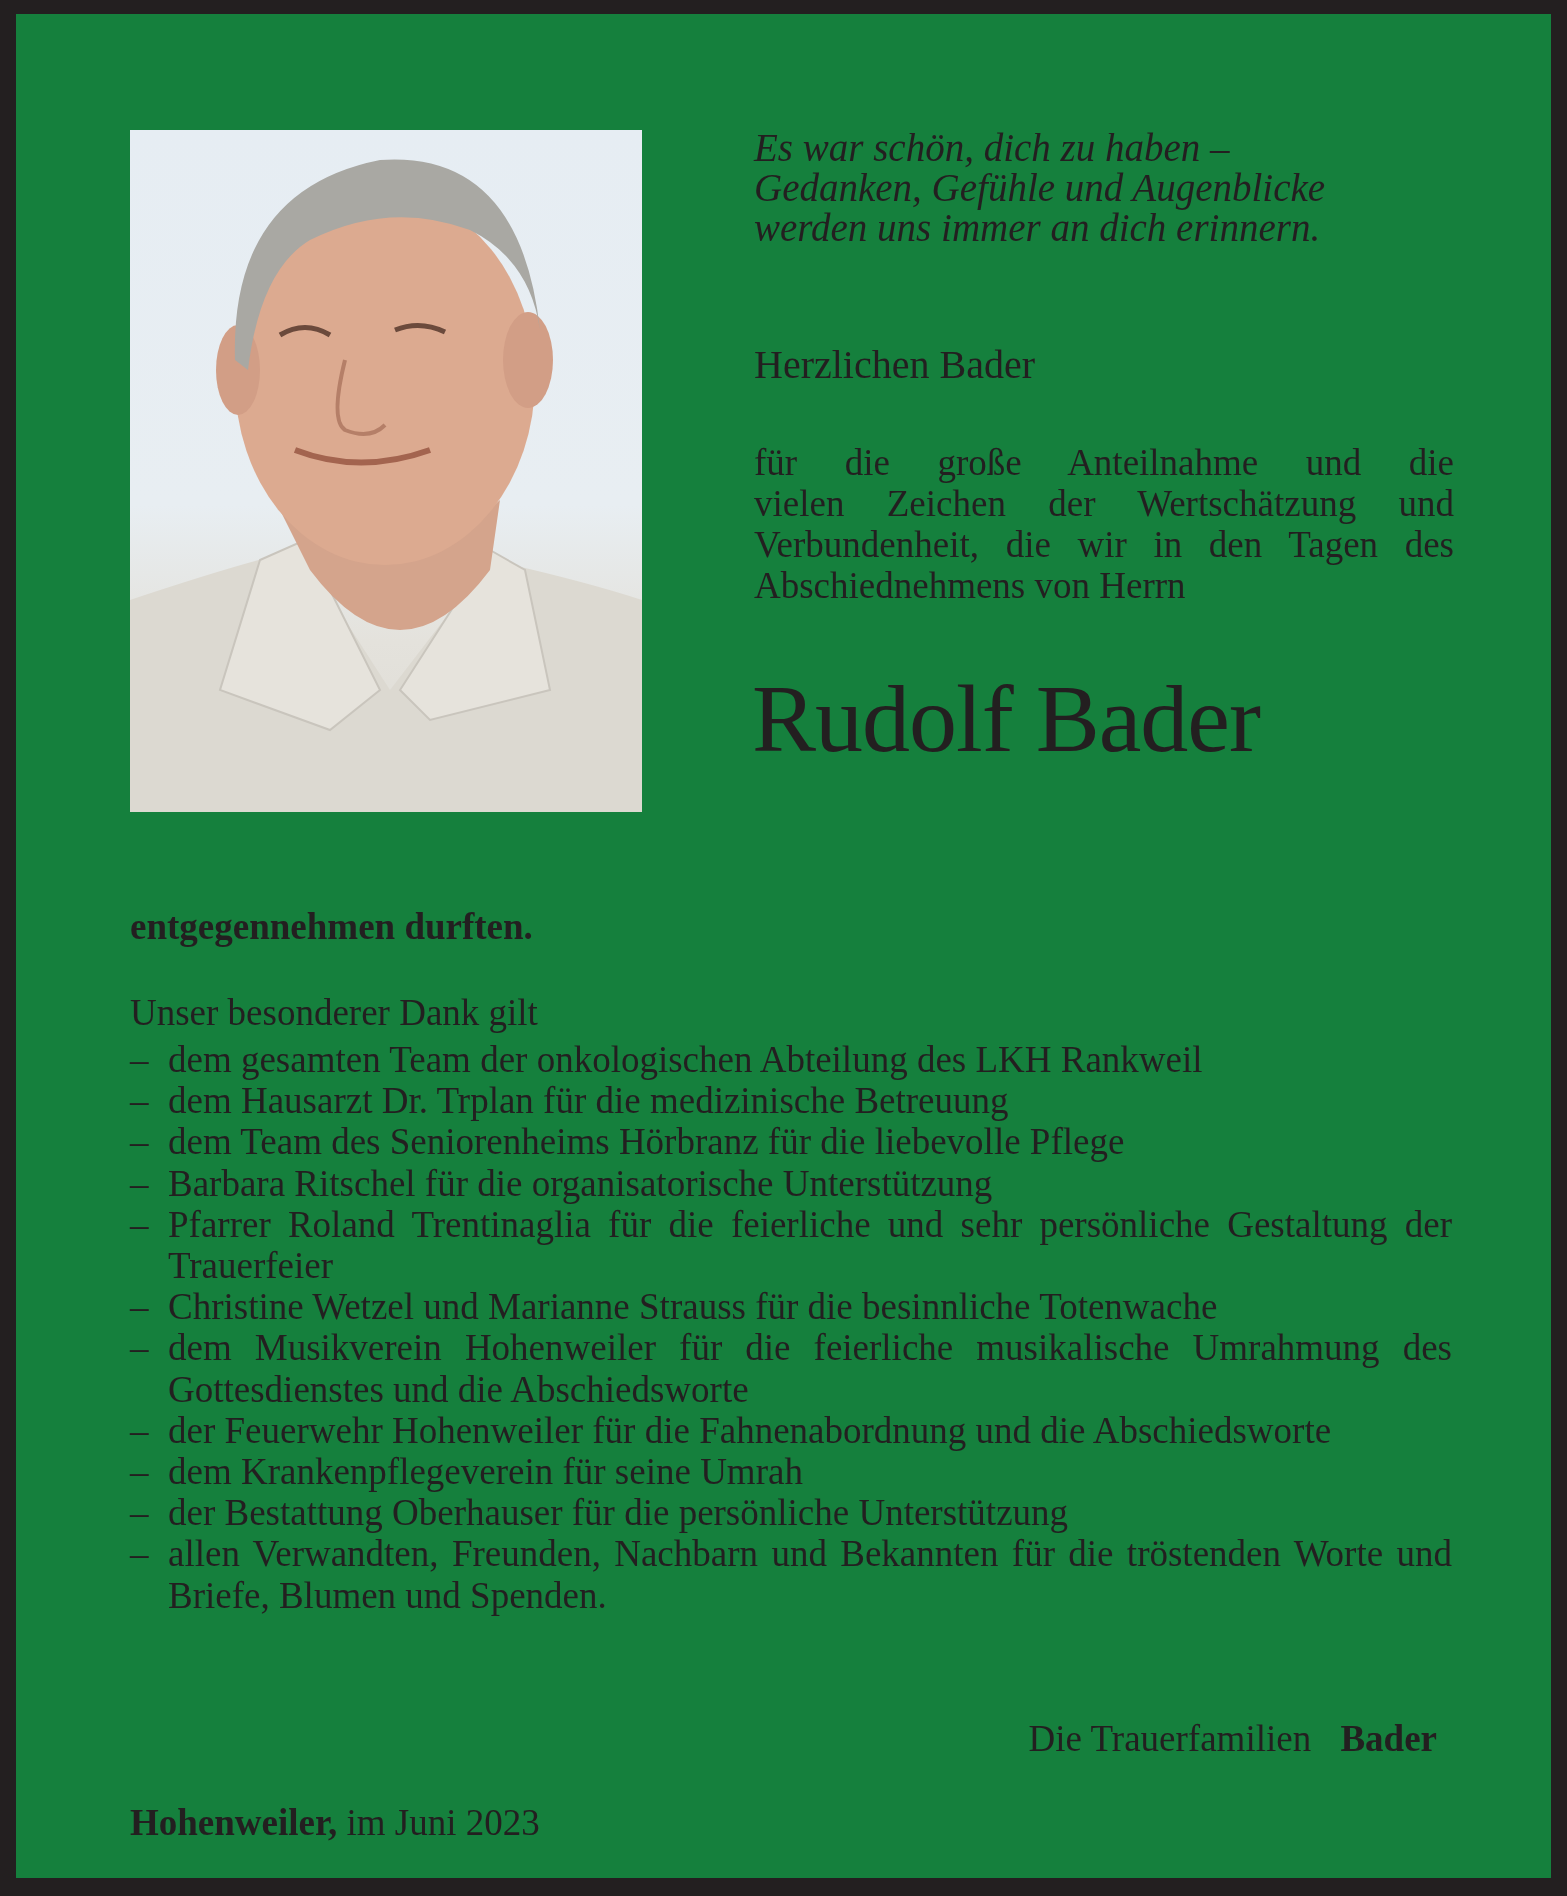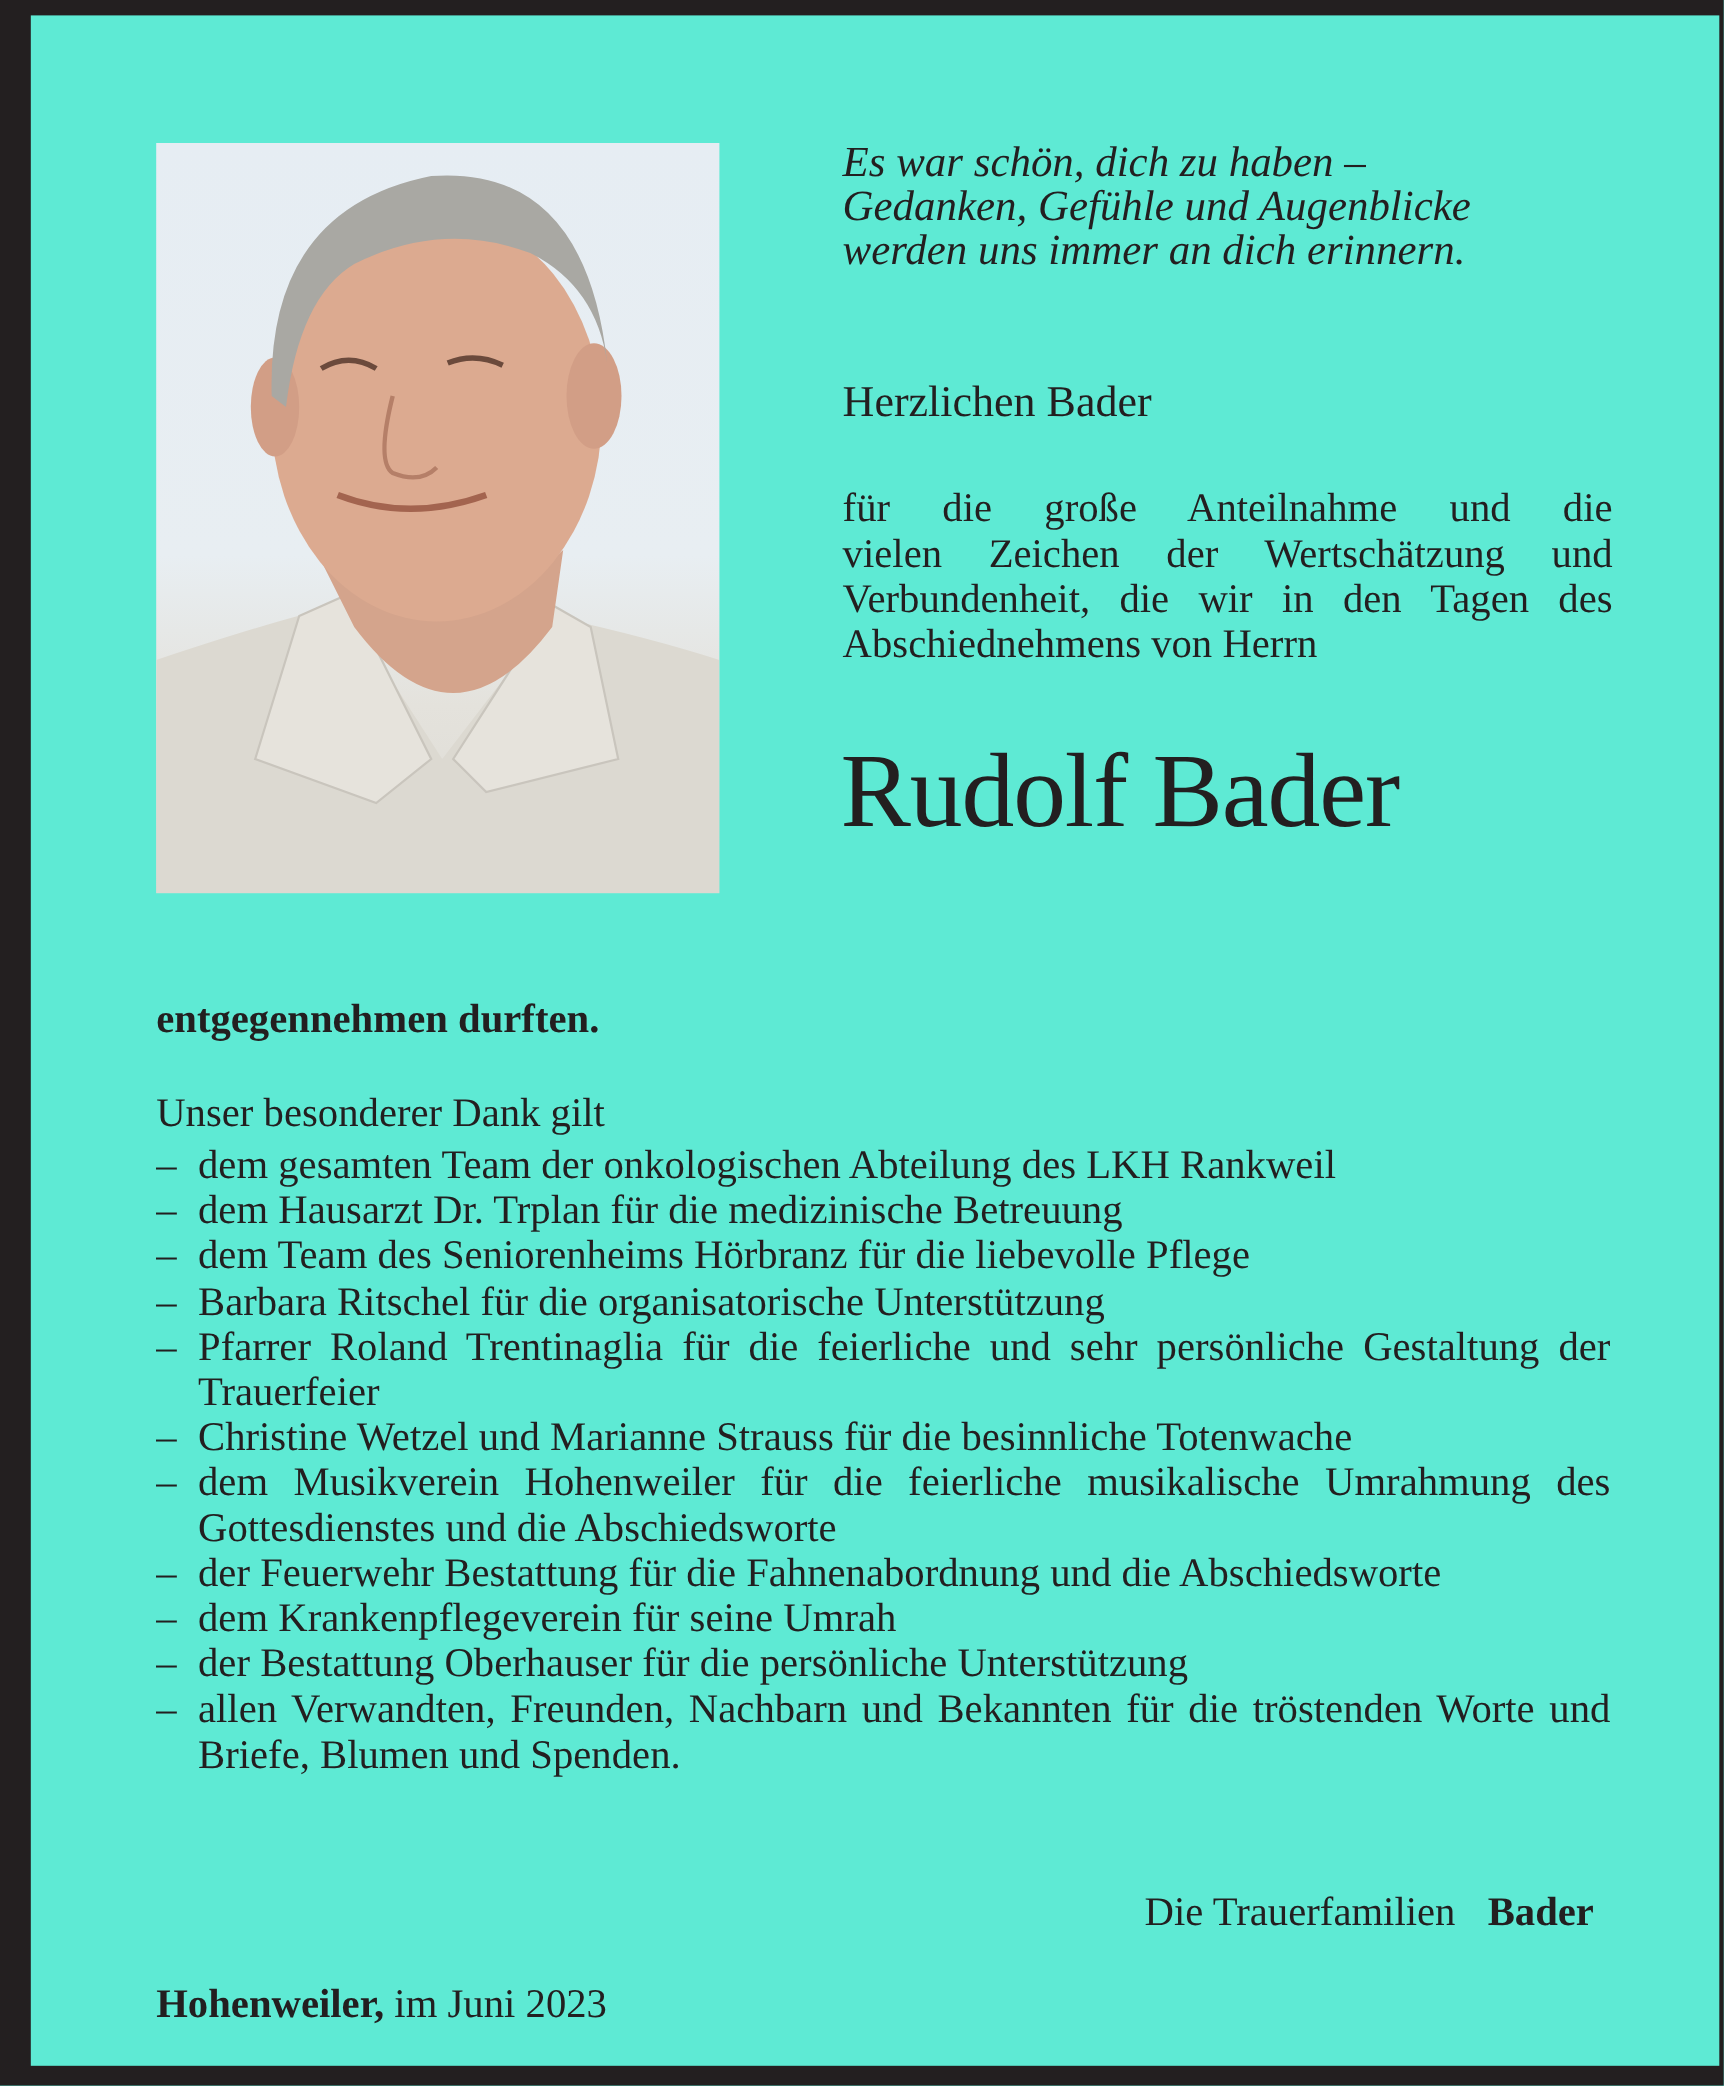--- a/index.html
+++ b/index.html
@@ -6,23 +6,23 @@
   body {
     width: 1567px; height: 1896px;
     background: #231f20;
     position: relative;
     overflow: hidden;
     font-family: "DejaVu Serif", "Liberation Serif", serif;
     color: #231f20;
   }
   .sheet {
     position: absolute;
-    left: 28px; top: 14px;
+    left: 16px; top: 14px;
     width: 1535px; height: 1864px;
-    background: #5eead4;
+    background: #15803d;
   }
   .photo {
     position: absolute;
     left: 114px; top: 116px;
     width: 512px; height: 682px;
     background: linear-gradient(180deg, #e6edf3 0%, #e8eef2 55%, #e4e2dc 75%, #dcdad3 100%);
     overflow: hidden;
   }
   .photo svg { display: block; width: 100%; height: 100%; }
   .motto {
@@ -180,21 +180,21 @@
     <li>
         <span class="dash">–</span>
         <span class="txt">Christine Wetzel und Marianne Strauss für die besinnliche Totenwache</span>
       </li>
     <li>
         <span class="dash">–</span>
         <span class="txt">dem Musikverein Hohenweiler für die feierliche musikalische Umrah­mung des Gottesdienstes und die Abschiedsworte</span>
       </li>
     <li>
         <span class="dash">–</span>
-        <span class="txt">der Feuerwehr Bestattung für die Fahnenabordnung und die Abschieds­worte</span>
+        <span class="txt">der Feuerwehr Hohenweiler für die Fahnenabordnung und die Abschieds­worte</span>
       </li>
     <li>
         <span class="dash">–</span>
         <span class="txt">dem Krankenpflegeverein für seine Umrah</span>
       </li>
     <li>
         <span class="dash">–</span>
         <span class="txt">der Bestattung Oberhauser für die persönliche Unterstützung</span>
       </li>
     <li>

